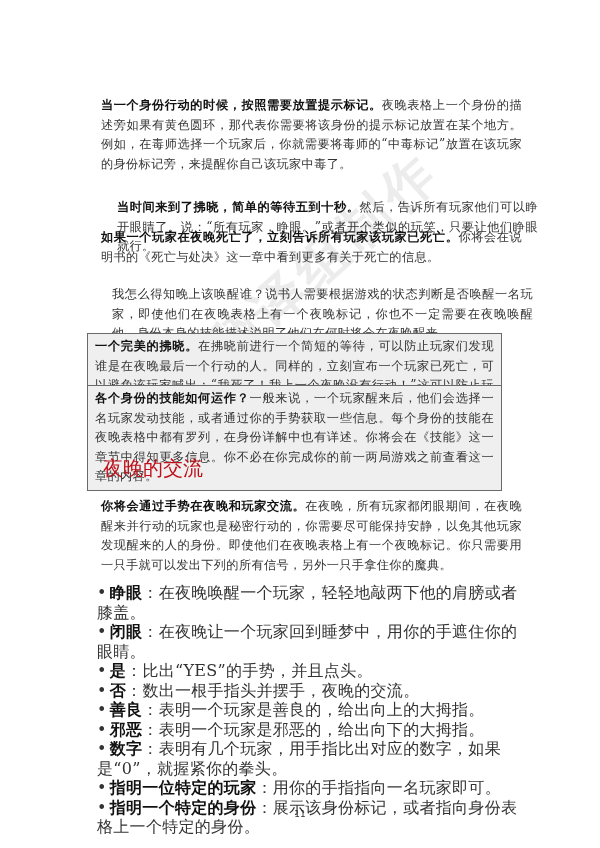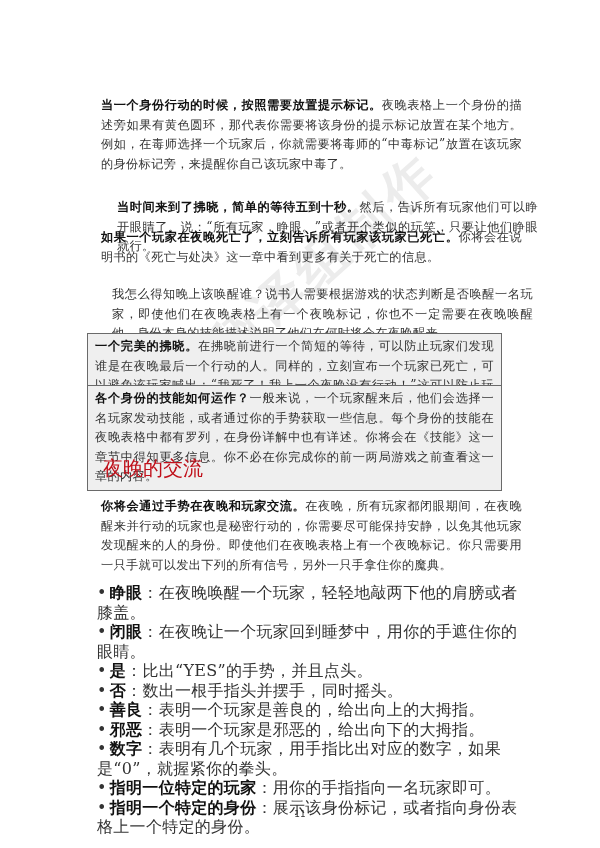--- a/index.html
+++ b/index.html
@@ -60,21 +60,21 @@
   <div class="heading" style="top: 455px; color: rgb(192, 16, 26);">夜晚的交流</div>
 
   <p class="para" style="top:497px; margin:0;">
     <b>你将会通过手势在夜晚和玩家交流。</b><span>在夜晚，所有玩家都闭眼期间，在夜晚醒来并行动的玩家也是秘密行动的，你需要尽可能保持安静，以免其他玩家发现醒来的人的身份。即使他们在夜晚表格上有一个夜晚标记。你只需要用一只手就可以发出下列的所有信号，另外一只手拿住你的魔典。</span>
   </p>
 
   <div class="bullets" style="top:583px;">
     <div class="bullet"><span class="dot">•</span><b>睁眼</b><span>：</span><span>在夜晚唤醒一个玩家，轻轻地敲两下他的肩膀或者膝盖。</span></div>
     <div class="bullet"><span class="dot">•</span><b>闭眼</b><span>：</span><span>在夜晚让一个玩家回到睡梦中，用你的手遮住你的眼睛。</span></div>
     <div class="bullet"><span class="dot">•</span><b>是</b><span>：</span><span>比出“YES”的手势，并且点头。</span></div>
-    <div class="bullet"><span class="dot">•</span><b>否</b><span>：</span><span>数出一根手指头并摆手，同时摇头。</span></div>
+    <div class="bullet"><span class="dot">•</span><b>否</b><span>：</span><span>数出一根手指头并摆手，夜晚的交流。</span></div>
     <div class="bullet"><span class="dot">•</span><b>善良</b><span>：</span><span>表明一个玩家是善良的，给出向上的大拇指。</span></div>
     <div class="bullet"><span class="dot">•</span><b>邪恶</b><span>：</span><span>表明一个玩家是邪恶的，给出向下的大拇指。</span></div>
     <div class="bullet"><span class="dot">•</span><b>数字</b><span>：</span><span>表明有几个玩家，用手指比出对应的数字，如果是“0”，就握紧你的拳头。</span></div>
     <div class="bullet"><span class="dot">•</span><b>指明一位特定的玩家</b><span>：</span><span>用你的手指指向一名玩家即可。</span></div>
     <div class="bullet"><span class="dot">•</span><b>指明一个特定的身份</b><span>：</span><span>展示该身份标记，或者指向身份表格上一个特定的身份。</span></div>
   </div>
 </div>
 
 <div class="page-num">11</div>
 

